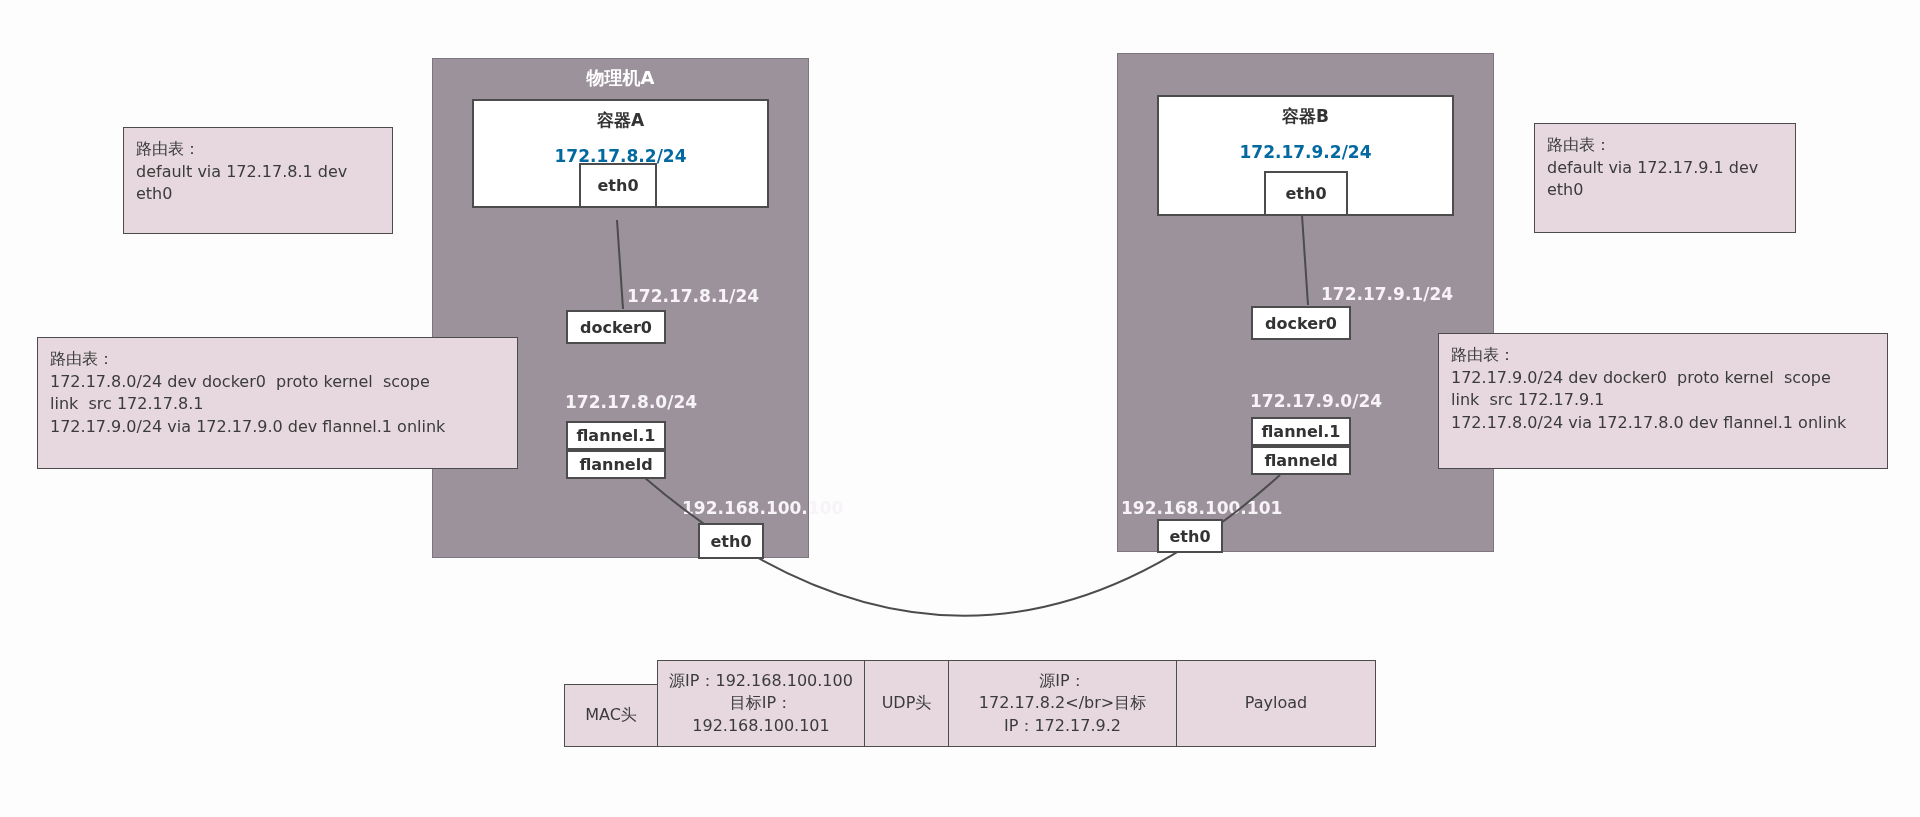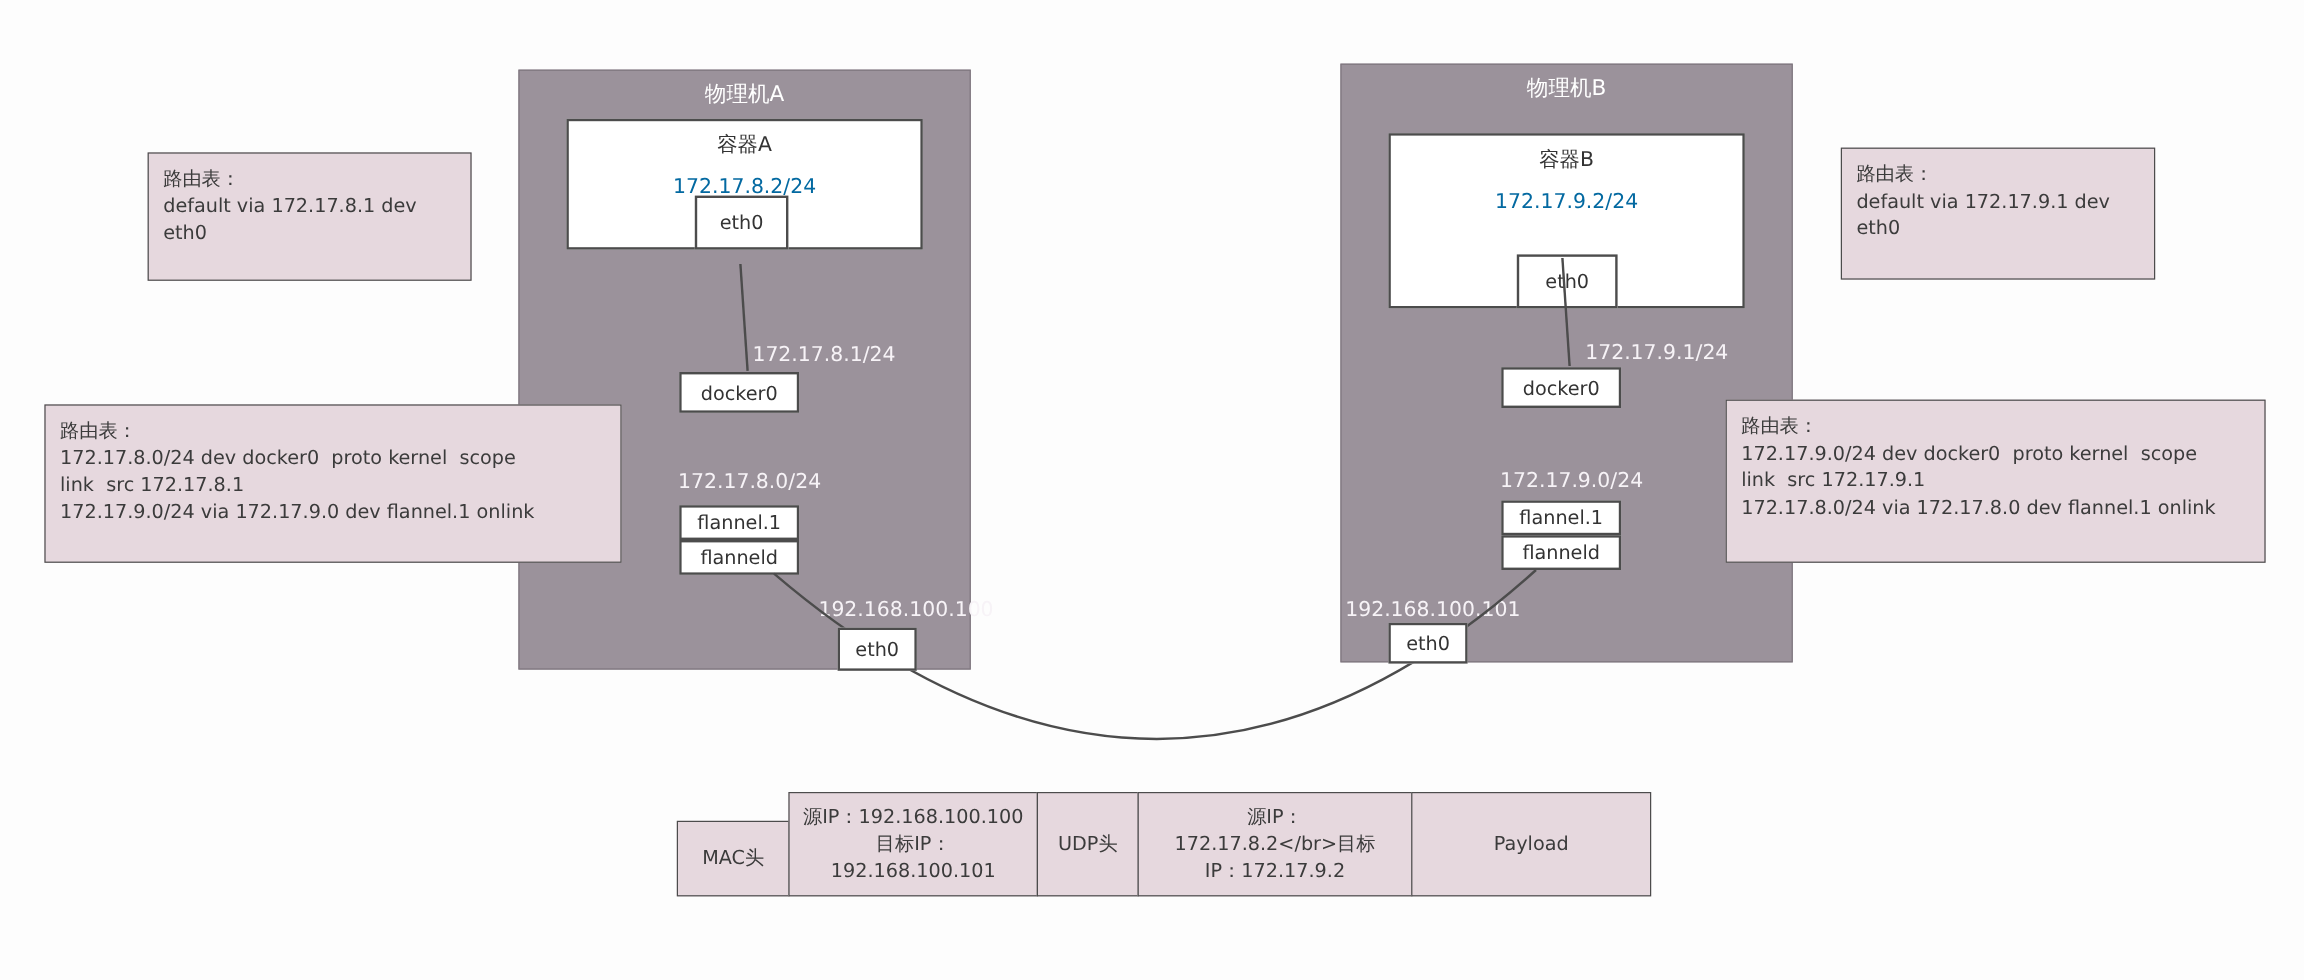--- a/index.html
+++ b/index.html
@@ -8,20 +8,21 @@
     position:relative;
     background:#fdfdfd;
     font-family:"DejaVu Sans","Liberation Sans",sans-serif;
     color:#3b3b3b;
     overflow:hidden;
   }
   .machine {
     position:absolute;
     background:#9b929b;
     border:1px solid #7e767e;
+    font-weight:bold;
   }
   .machine-title {
     position:absolute; top:7px; left:0; width:100%;
     text-align:center; color:#ffffff; font-size:18px;
   }
   .cbox {
     position:absolute; background:#ffffff; border:2px solid #4c4c4c;
   }
   .cbox-title { text-align:center; margin-top:8px; font-size:17px; color:#333; }
   .cbox-ip   { text-align:center; margin-top:14px; font-size:17px; color:#0369a1; }
@@ -66,23 +67,22 @@
 
   <div class="glabel" style="left:132px;top:333px;">172.17.8.0/24</div>
   <div class="ifbox" style="left:133px;top:362px;width:100px;height:29px;">flannel.1</div>
   <div class="ifbox" style="left:133px;top:391px;width:100px;height:29px;">flanneld</div>
 
   <div class="glabel" style="left:249px;top:439px;">192.168.100.100</div>
   <div class="ifbox ontop" style="left:265px;top:464px;width:66px;height:36px;">eth0</div>
 </div>
 
 <div class="machine" style="left:1117px;top:53px;width:377px;height:499px;">
-  <div class="machine-title">物理机B</div>
 
-  <div class="cbox" style="left:39px;top:57px;width:297px;height:146px;">
+  <div class="cbox" style="left:39px;top:41px;width:297px;height:121px;">
     <div class="cbox-title">容器B</div>
     <div class="cbox-ip">172.17.9.2/24</div>
     <div class="ifbox" style="left:105px;bottom:-2px;width:84px;height:45px;">eth0</div>
   </div>
 
   <div class="glabel" style="left:203px;top:230px;">172.17.9.1/24</div>
   <div class="ifbox" style="left:133px;top:252px;width:100px;height:34px;">docker0</div>
 
   <div class="glabel" style="left:132px;top:337px;">172.17.9.0/24</div>
   <div class="ifbox" style="left:133px;top:363px;width:100px;height:29px;">flannel.1</div>

